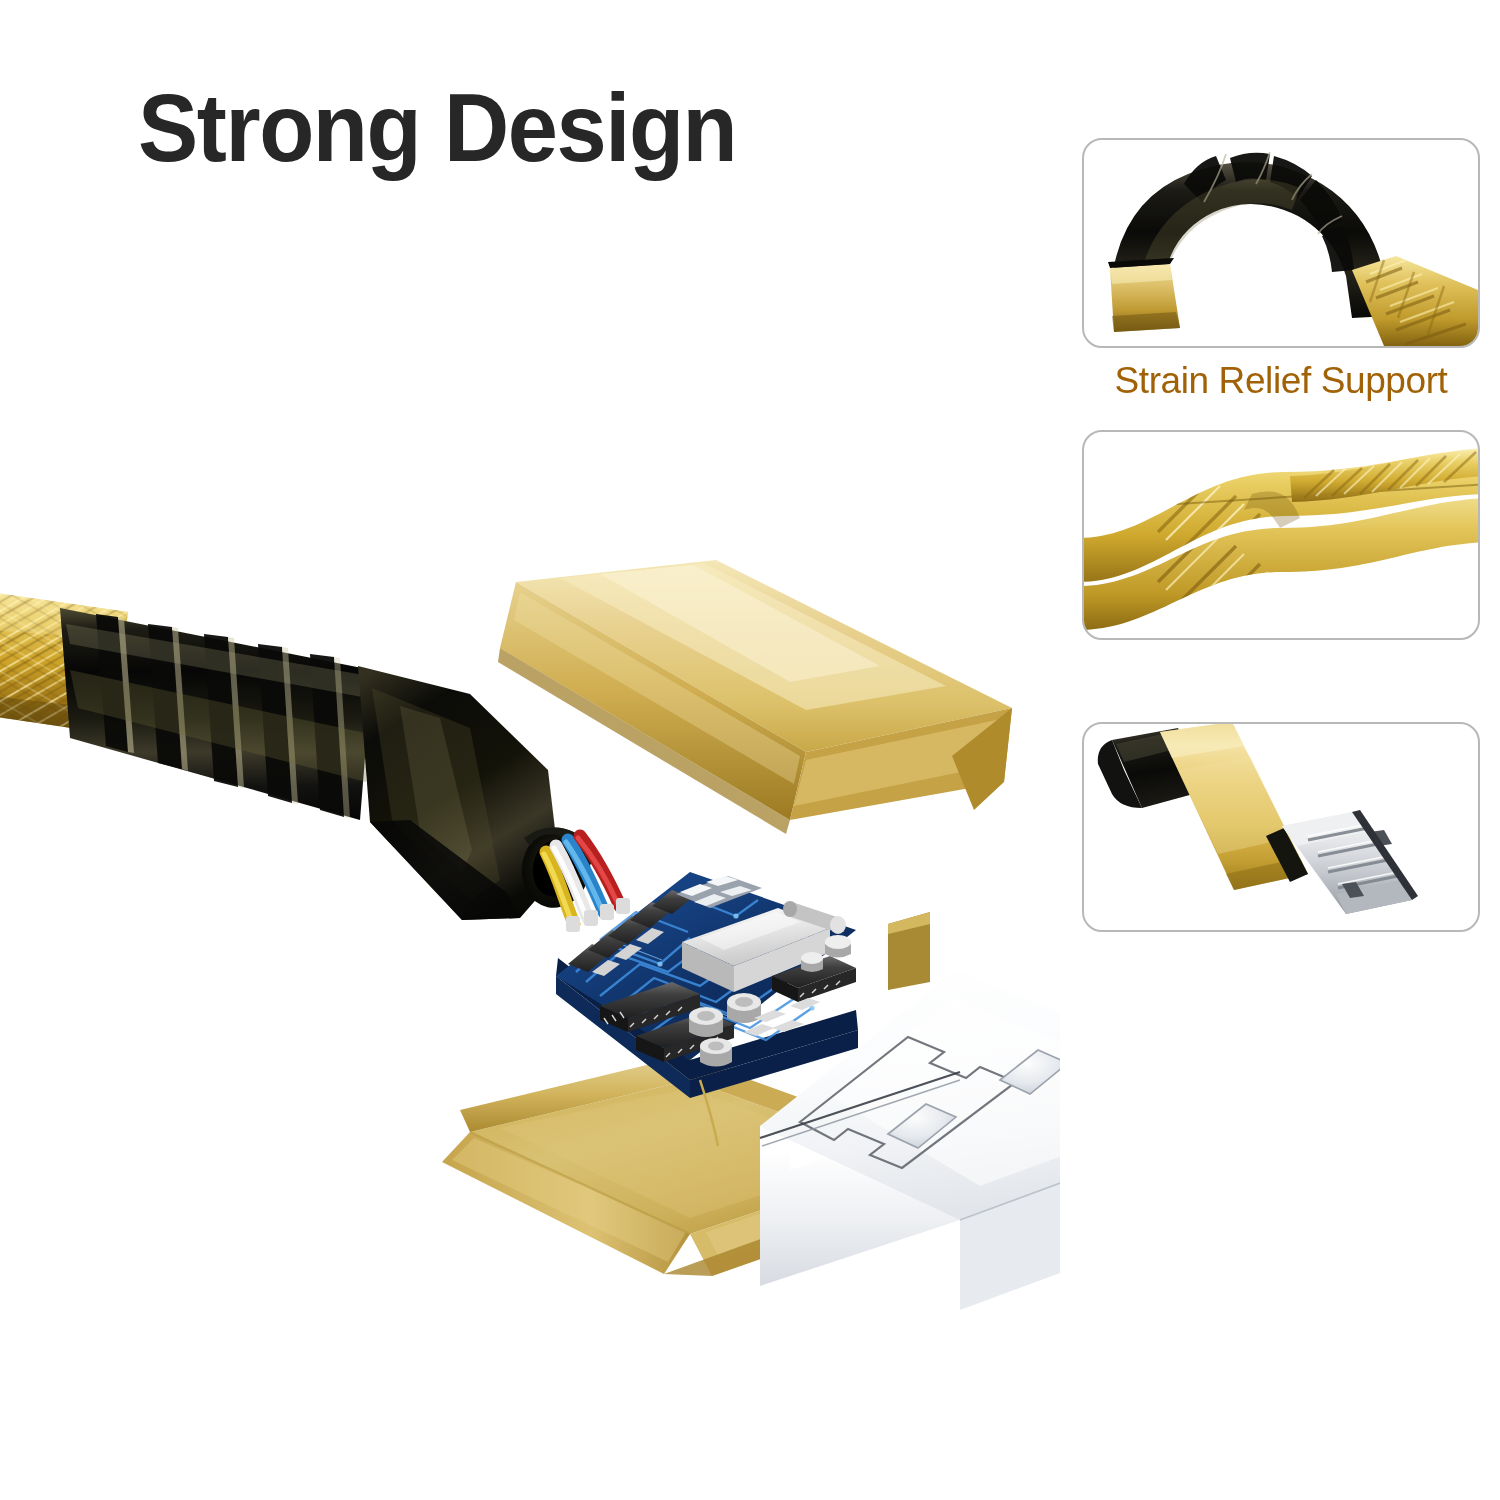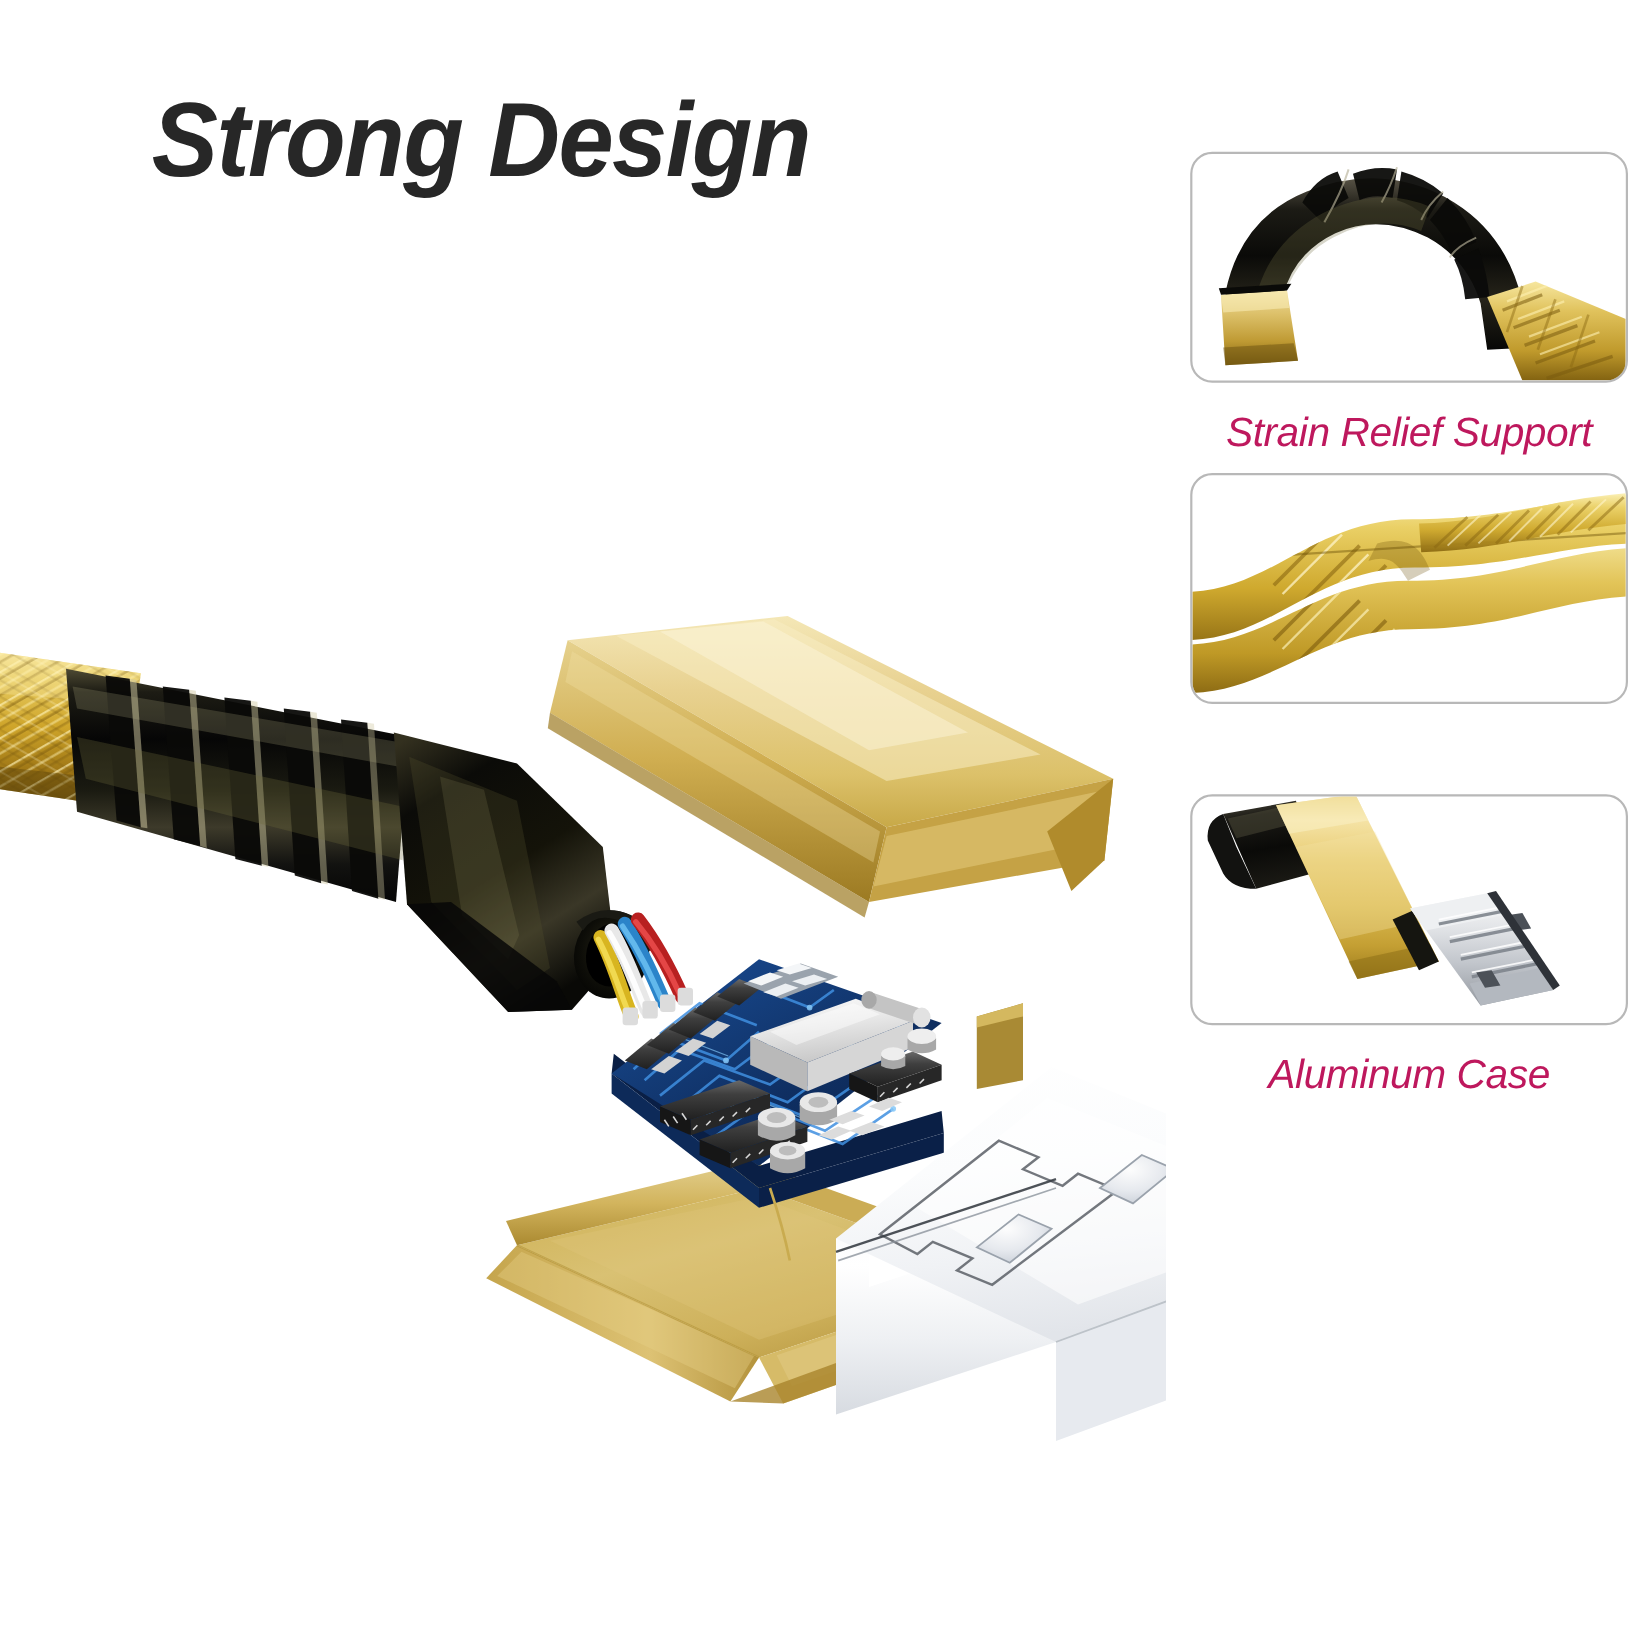--- a/index.html
+++ b/index.html
@@ -14,21 +14,20 @@
     font-family: "Liberation Sans", sans-serif;
     position: relative;
   }
 
   #stage {
     position: absolute;
     left: 0; top: 0;
     width: 1500px;
     height: 1500px;
     background: #ffffff;
-    font-style: italic;
   }
 
   
   #page-title {
     position: absolute;
     left: 138px;
     top: 78px;
     font-family: "Liberation Sans", sans-serif;
     font-size: 96px;
     font-weight: bold;
@@ -55,27 +54,27 @@
   .callout-frame {
     position: relative;
     width: 394px;
     height: 206px;
     border: 2px solid #b8b8b8;
     border-radius: 20px;
     background: #ffffff;
     overflow: hidden;
   }
   .callout-label {
-    margin-top: 24px;
+    margin-top: 12px;
     width: 398px;
     text-align: center;
     font-family: "Liberation Sans", sans-serif;
     font-size: 37px;
     font-weight: normal;
-    color: #be185d;
+    color: #a16207;
     letter-spacing: -0.4px;
     white-space: nowrap;
   }
 
   
   .art { position: absolute; }
 
   svg { display: block; }
 </style>
 </head>
@@ -780,18 +779,17 @@
               <path d="M254 160 L314 148"></path>
             </g>
 
             <path d="M286 108 L300 106 L308 120 L294 122 Z" fill="#4c5158"></path>
             <path d="M258 160 L272 158 L280 172 L266 174 Z" fill="#4c5158"></path>
 
             <path d="M268 88 L328 176 L334 172 L276 86 Z" fill="#2e3238"></path>
           </g>
         </svg>
       </div>
-      <div class="callout-label">Aluminum Case</div>
     </div>
 
   </div>
 
 </div>
 
 </body></html>

